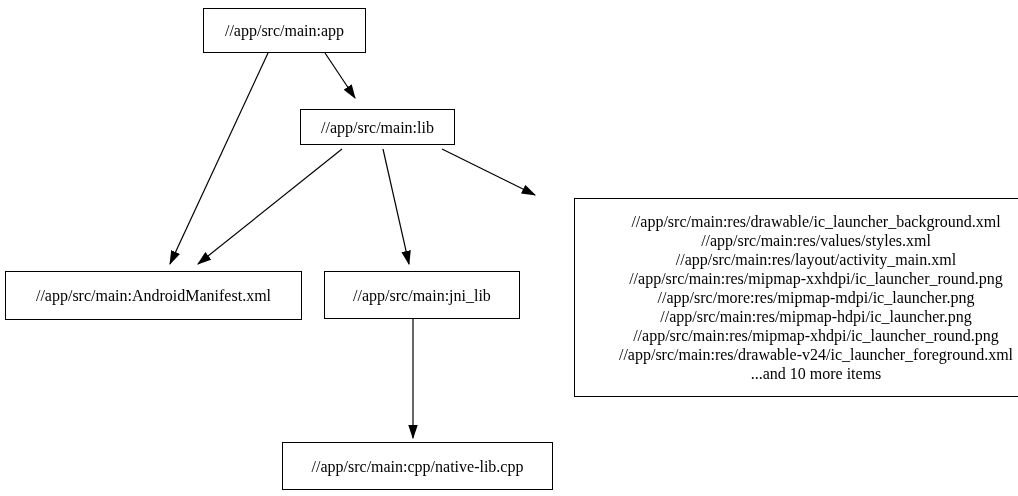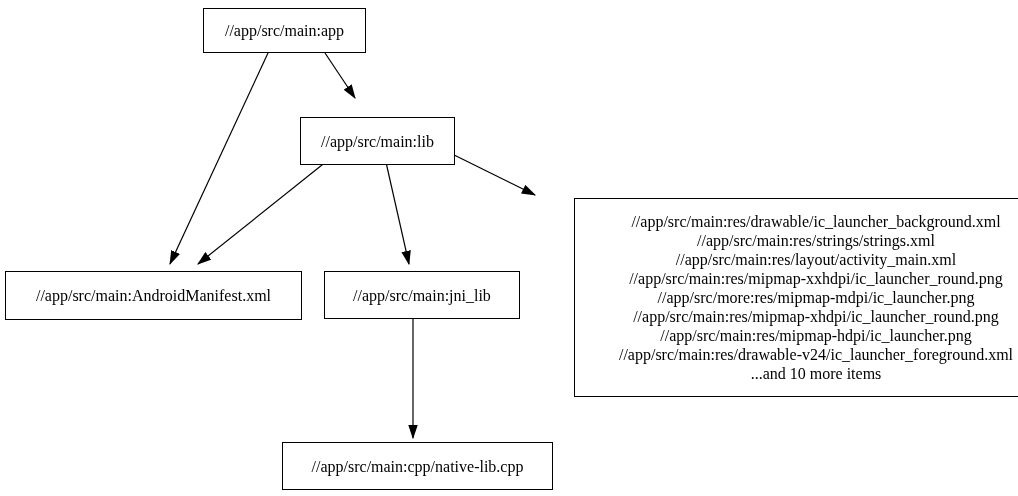--- a/index.html
+++ b/index.html
@@ -30,21 +30,21 @@
     font-size: 16px;
     line-height: 19px;
     white-space: nowrap;
   }
   .node.multiline {
     flex-direction: column;
     justify-content: center;
     margin-left: 44px;
   }
   .node-app      { left: 203px; top: 8px;   width: 163px; height: 45px; }
-  .node-lib      { left: 300px; top: 117px; width: 155px; height: 48px; }
+  .node-lib      { left: 300px; top: 109px; width: 155px; height: 36px; }
   .node-manifest { left: 5px;   top: 271px; width: 297px; height: 49px; }
   .node-jnilib   { left: 324px; top: 271px; width: 196px; height: 48px; }
   .node-res      { left: 530px; top: 198px; width: 484px; height: 199px; }
   .node-cpp      { left: 282px; top: 442px; width: 271px; height: 48px; }
 </style>
 </head>
 <body>
 
 <div class="canvas">
 
@@ -73,26 +73,26 @@
   <div class="node node-manifest">
     <span>//app/src/main:AndroidManifest.xml</span>
   </div>
 
   <div class="node node-jnilib">
     <span>//app/src/main:jni_lib</span>
   </div>
 
   <div class="node node-res multiline">
     <div>//app/src/main:res/drawable/ic_launcher_background.xml</div>
-    <div>//app/src/main:res/strings/strings.xml</div>
+    <div>//app/src/main:res/values/styles.xml</div>
     <div>//app/src/main:res/layout/activity_main.xml</div>
     <div>//app/src/main:res/mipmap-xxhdpi/ic_launcher_round.png</div>
     <div>//app/src/more:res/mipmap-mdpi/ic_launcher.png</div>
+    <div>//app/src/main:res/mipmap-hdpi/ic_launcher.png</div>
     <div>//app/src/main:res/mipmap-xhdpi/ic_launcher_round.png</div>
-    <div>//app/src/main:res/mipmap-hdpi/ic_launcher.png</div>
     <div>//app/src/main:res/drawable-v24/ic_launcher_foreground.xml</div>
     <div>...and 10 more items</div>
   </div>
 
   <div class="node node-cpp">
     <span>//app/src/main:cpp/native-lib.cpp</span>
   </div>
 
 </div>
 

